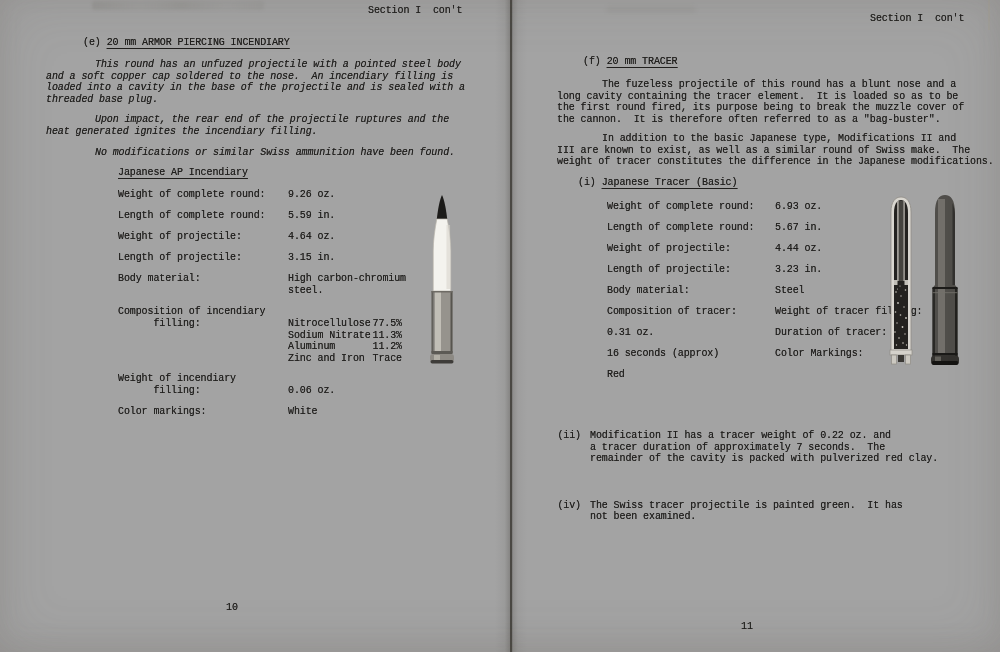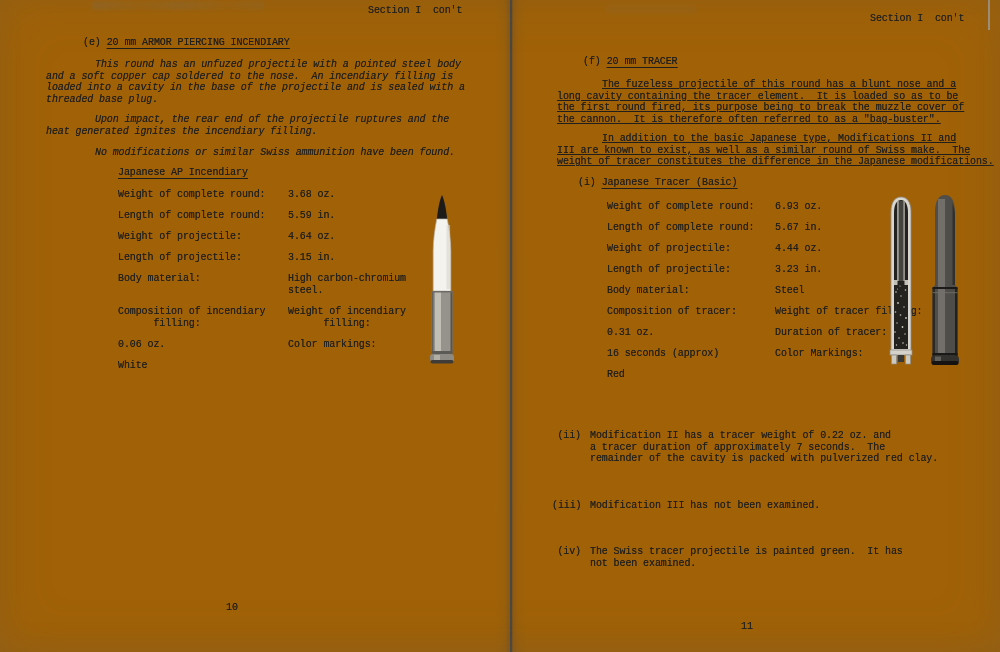--- a/index.html
+++ b/index.html
@@ -1,31 +1,31 @@
 <!DOCTYPE html>
 <html><head>
 <meta charset="utf-8">
 <style>
   * { margin:0; padding:0; box-sizing:border-box; }
   html,body { width:1000px; height:652px; overflow:hidden; }
   body { background:#e8e6e2; }
   .spread {
     position:relative; width:1000px; height:652px;
-    background:#a16207;
+    background:#a3a3a3;
     font-family:"Liberation Mono","DejaVu Sans Mono",monospace;
     font-size:10px; letter-spacing:-0.1px; color:#201f1d;
     text-shadow:0 0 0.35px rgba(32,31,29,0.75);
   }
   .spread::after {
     content:""; position:absolute; inset:0; pointer-events:none;
     box-shadow:inset 0 0 55px rgba(95,90,78,0.16), inset 0 -8px 25px rgba(95,90,78,0.10);
   }
   .abs { position:absolute; white-space:pre; line-height:11.5px; }
   .para { text-indent:49px;font-style:italic; }
-  .para-r { text-indent:45px;text-decoration:underline; }
+  .para-r { text-indent:45px; }
   .hdr { line-height:12px; }
   .heading { display:flex; gap:6px; }
   .u { text-decoration:underline; text-underline-offset:2.5px; }
   .spec-grid { display:grid; grid-template-columns:170px auto; row-gap:9px; line-height:12px; }
   .spec-grid-r { display:grid; grid-template-columns:168px auto; row-gap:9px; line-height:12px; }
   .cell { white-space:pre; }
   .comp-grid { display:grid; grid-template-columns:84px 30px; column-gap:0; line-height:11.5px; }
   .comp-pct { text-align:right; }
   .list-item { display:flex; margin-bottom:12px; }
   .list-label { width:29px; text-align:right; flex:none; }
@@ -77,33 +77,43 @@
 loaded into a cavity in the base of the projectile and is sealed with a
 threaded base plug.</div>
     <div class="abs para" style="left:46px; top:114px;">Upon impact, the rear end of the projectile ruptures and the
 heat generated ignites the incendiary filling.</div>
     <div class="abs para" style="left:46px; top:147px;">No modifications or similar Swiss ammunition have been found.</div>
 
     <div class="abs u" style="left:118px; top:167px; line-height:12px;">Japanese AP Incendiary</div>
 
     <div class="abs spec-grid" style="left:118px; top:189px; width:290px;">
       <div class="cell">Weight of complete round:</div>
-      <div class="cell">3.68 oz.</div>
+      <div class="cell">9.26 oz.</div>
       <div class="cell">Length of complete round:</div>
       <div class="cell">5.59 in.</div>
       <div class="cell">Weight of projectile:</div>
       <div class="cell">4.64 oz.</div>
       <div class="cell">Length of projectile:</div>
       <div class="cell">3.15 in.</div>
       <div class="cell">Body material:</div>
       <div class="cell">High carbon-chromium
 steel.</div>
 
       <div class="cell">Composition of incendiary
       filling:</div>
+      <div class="comp-grid" style="margin-top:12px;">
+        <div class="cell">Nitrocellulose</div>
+        <div class="cell comp-pct">77.5%</div>
+        <div class="cell">Sodium Nitrate</div>
+        <div class="cell comp-pct">11.3%</div>
+        <div class="cell">Aluminum</div>
+        <div class="cell comp-pct">11.2%</div>
+        <div class="cell">Zinc and Iron</div>
+        <div class="cell comp-pct">Trace</div>
+      </div>
 
       <div class="cell">Weight of incendiary
       filling:</div>
       <div class="cell" style="align-self:end;">0.06 oz.</div>
       <div class="cell">Color markings:</div>
       <div class="cell">White</div>
     </div>
 
     <svg class="fig" style="left:424px; top:193px;" width="36" height="180" viewBox="0 0 36 180">
       <path d="M18,2 C15.5,7 14,16 12.8,26 L23.2,26 C22,16 20.5,7 18,2 Z" fill="#1c1b19"></path>
@@ -163,24 +173,20 @@
       <div class="cell">Color Markings:</div>
       <div class="cell">Red</div>
     </div>
 
     <div class="abs" style="left:552px; top:407px;">
       <div class="list-item">
         <div class="list-label">(ii)</div>
         <div class="list-text">Modification II has a tracer weight of 0.22 oz. and
 a tracer duration of approximately 7 seconds.  The
 remainder of the cavity is packed with pulverized red clay.</div>
-      </div>
-      <div class="list-item">
-        <div class="list-label">(iii)</div>
-        <div class="list-text">Modification III has not been examined.</div>
       </div>
       <div class="list-item">
         <div class="list-label">(iv)</div>
         <div class="list-text">The Swiss tracer projectile is painted green.  It has
 not been examined.</div>
       </div>
     </div>
 
     <svg class="fig" style="left:884px; top:194px;" width="34" height="178" viewBox="0 0 34 178">
       <path d="M7,18 C7,8 11,3 17,3 C23,3 27,8 27,18 L27,158 L7,158 Z" fill="#d9d6cf" stroke="#8f8c85" stroke-width="0.8"></path>

